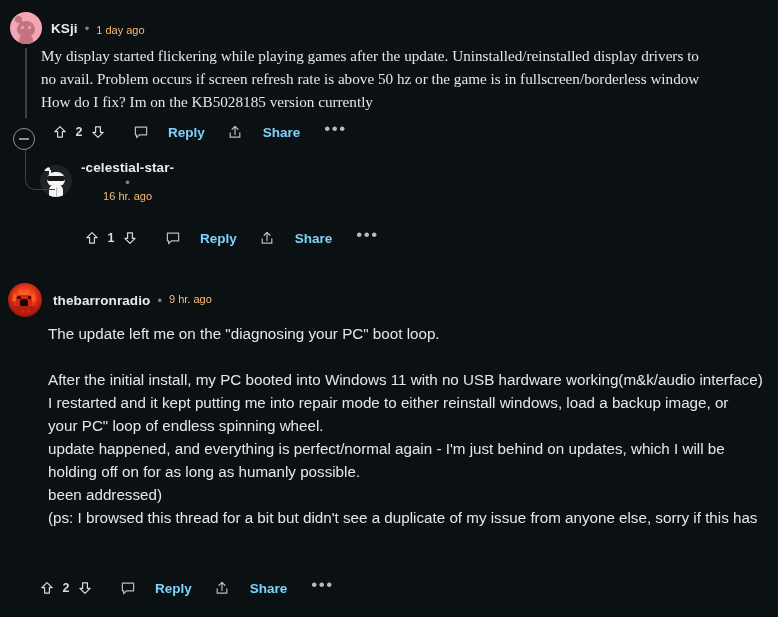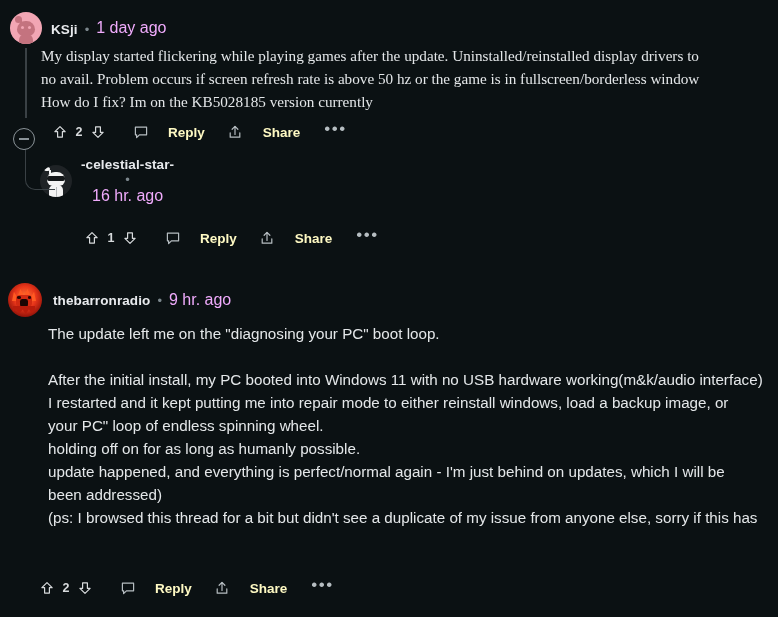--- a/index.html
+++ b/index.html
@@ -48,22 +48,22 @@
     color: #e8eaed;
     letter-spacing: .1px;
     white-space: nowrap;
   }
   .dot-sep {
     color: #7c878d;
     font-size: 13px;
     margin: 0 7px;
   }
   .timestamp {
-    font-size: 16px;
-    color: #f0abfc;
+    font-size: 11px;
+    color: #fdba74;
     white-space: nowrap;
   }
 
   .body-text {
     font-size: 15.2px;
     line-height: 23px;
     color: #e4e7e9;
     white-space: nowrap;
   }
   .body-text p {
@@ -104,21 +104,21 @@
   .action-item {
     display: inline-flex;
     align-items: center;
     gap: 7px;
     margin-left: 22px;
     cursor: pointer;
   }
   .action-label {
     font-size: 13.5px;
     font-weight: 600;
-    color: #fef9c3;
+    color: #7dd3fc;
     padding-left: 12px;
   }
   .more-dots {
     margin-left: 24px;
     color: #b6bdc1;
     font-size: 17px;
     letter-spacing: 1.5px;
     line-height: 8px;
     cursor: pointer;
     padding-bottom: 6px;
@@ -166,21 +166,21 @@
   #c1-meta { margin-left: 9px; display: flex; align-items: flex-end; }
   #c1-body  { position: absolute; left: 41px; top: 44px; font-family: Liberation Serif, serif; }
   #c1-actions { position: absolute; left: 48px; top: 116px; }
 
   #c2 { position: absolute; left: 40px; top: 163px; }
   #c2-meta { margin-left: 9px; display: flex; align-items: center; flex-direction: column; }
   #c2-body  { position: absolute; left: 84px; top: 192px; }
   #c2-actions { position: absolute; left: 80px; top: 222px; }
 
   #c3 { position: absolute; left: 8px; top: 282px; }
-  #c3-meta { margin-left: 11px; display: flex; align-items: center; }
+  #c3-meta { margin-left: 11px; display: flex; align-items: flex-start; }
   #c3-body  { position: absolute; left: 48px; top: 322px; }
   #c3-actions { position: absolute; left: 35px; top: 572px; }
 
   
   #line-main    { left: 25px;  top: 48px;  height: 70px; }
   #elbow-reply  { left: 25px;  top: 140px; width: 30px; height: 50px; }
 
   
   .snoo-pink { background: #f2a6b4; }
   .snoo-pink .head {
@@ -403,22 +403,22 @@
     </div>
   </div>
 
   <div class="body-text" id="c3-body">
     <p>The update left me on the "diagnosing your PC" boot loop.</p>
 
     <p class="spacer-before">After the initial install, my PC booted into Windows 11 with no USB hardware working(m&amp;k/audio interface)</p>
     <p>I restarted and it kept putting me into repair mode to either reinstall windows, load a backup image, or</p>
     <p>your PC" loop of endless spinning wheel.</p>
 
+    <p>update happened, and everything is perfect/normal again - I'm just behind on updates, which I will be</p>
     <p>holding off on for as long as humanly possible.</p>
-    <p>update happened, and everything is perfect/normal again - I'm just behind on updates, which I will be</p>
     <p>been addressed)</p>
     <p>(ps: I browsed this thread for a bit but didn't see a duplicate of my issue from anyone else, sorry if this has</p>
   </div>
 
   <div class="actions" id="c3-actions">
     <div class="vote-group">
       <span class="icon-btn">
         <svg width="16" height="16" viewBox="0 0 20 20" fill="none" stroke="#d7dadc" stroke-width="1.5" stroke-linejoin="round" stroke-linecap="round">
           <path d="M10 3.2 L3.6 9.6 L7 9.6 L7 16.4 L13 16.4 L13 9.6 L16.4 9.6 Z"></path>
         </svg>

